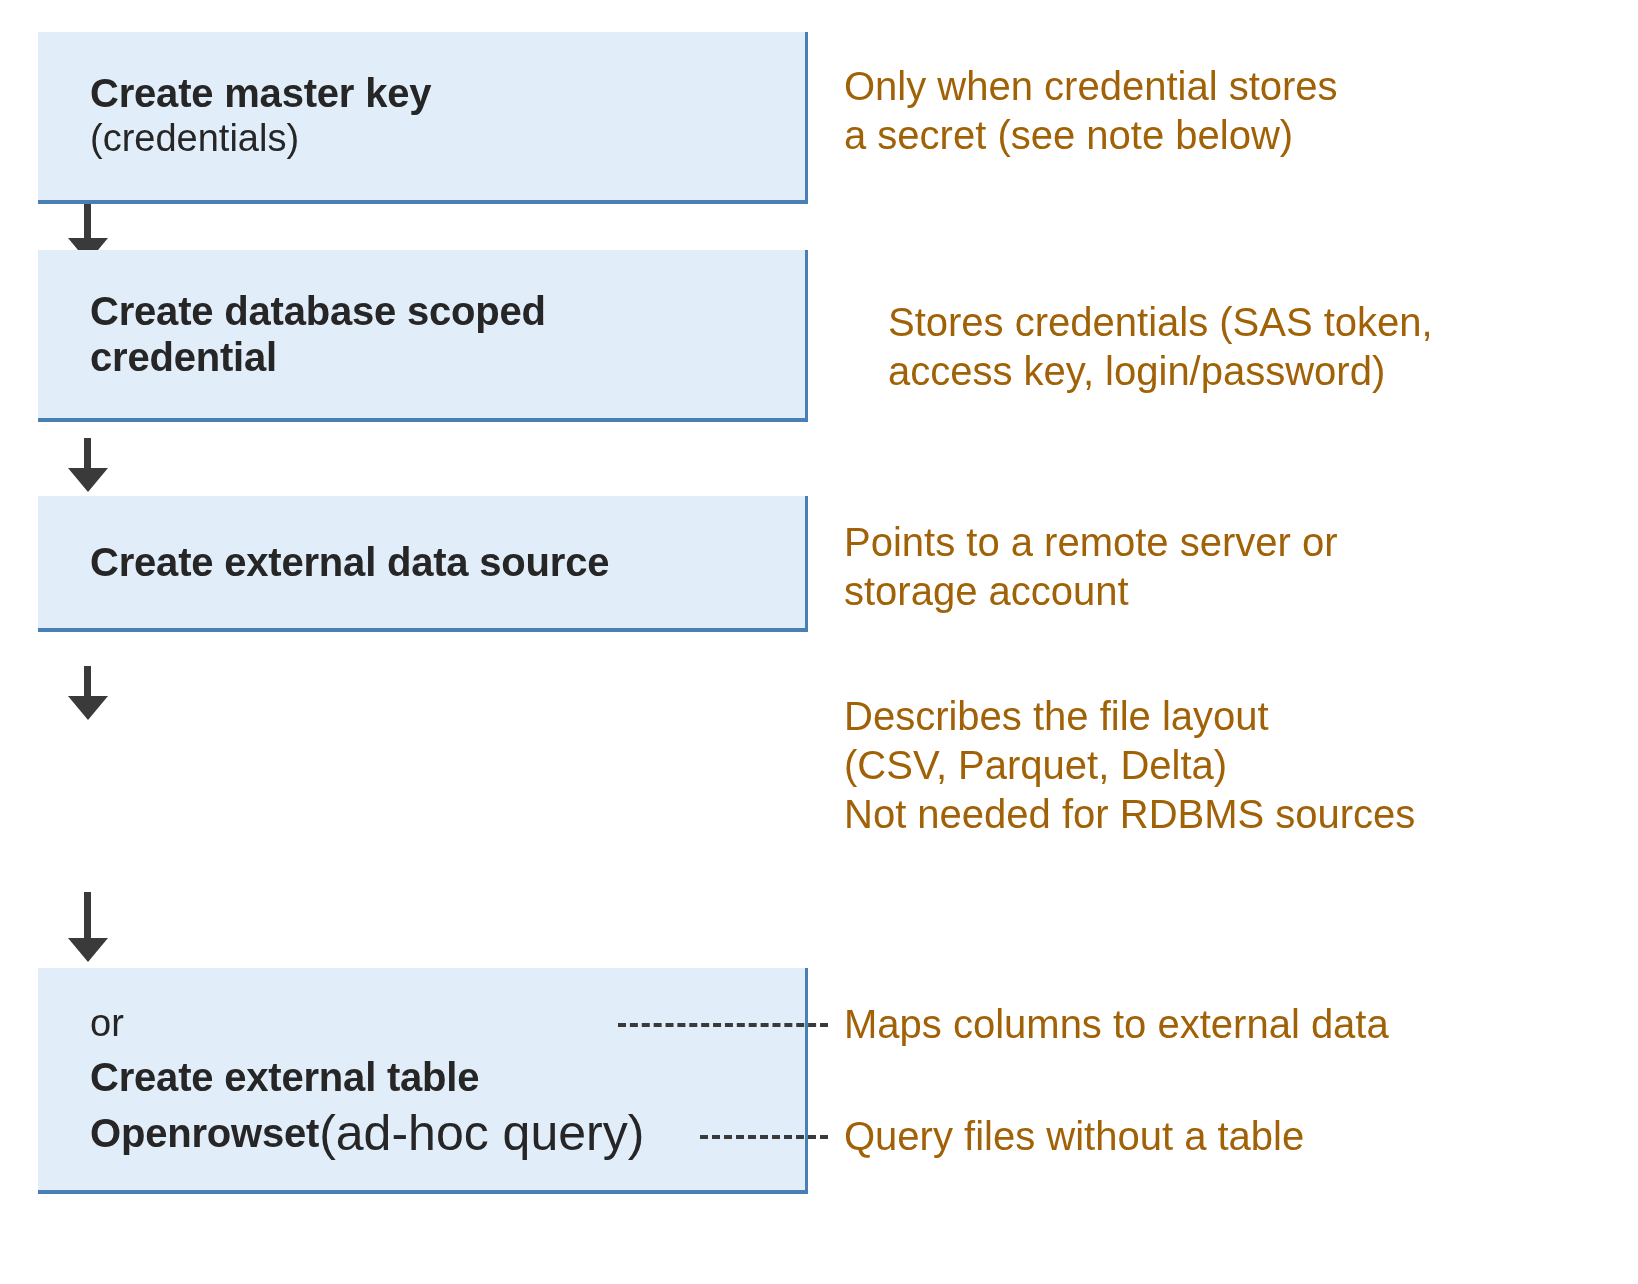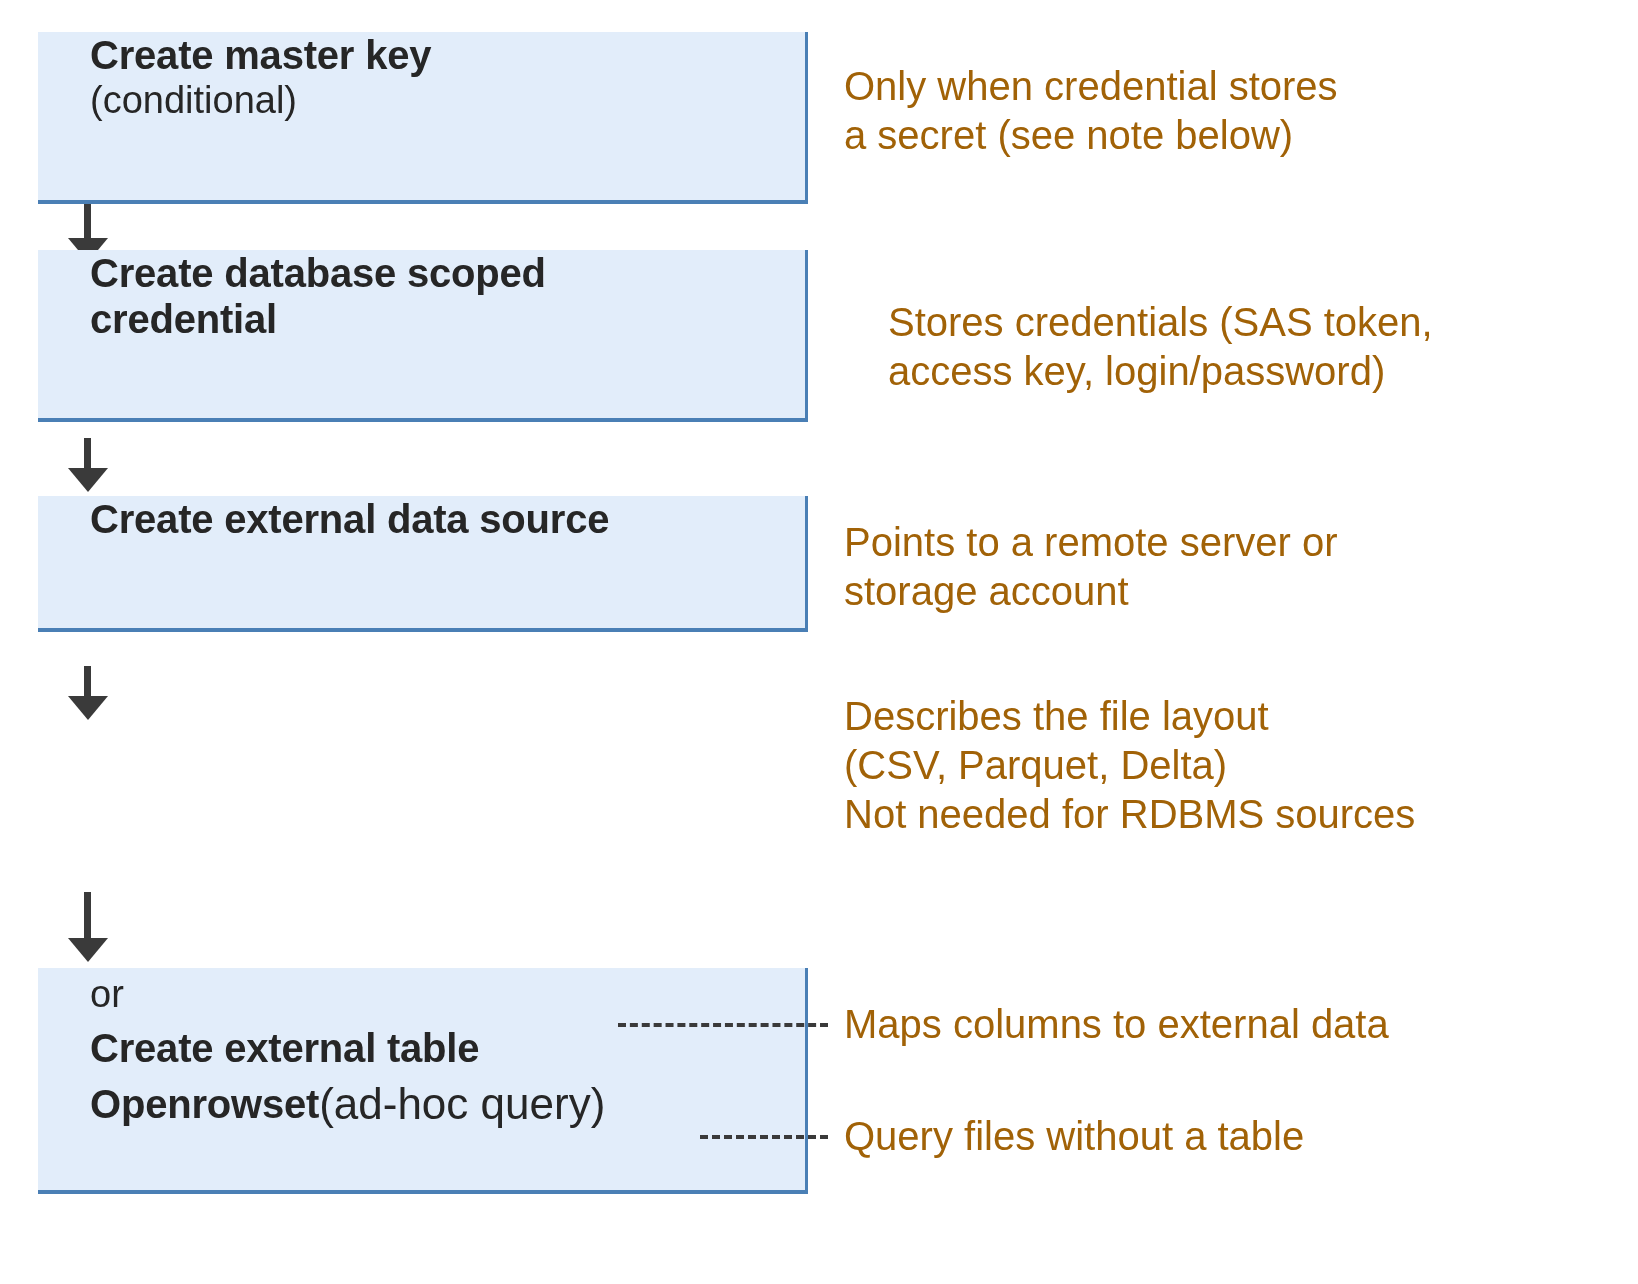--- a/index.html
+++ b/index.html
@@ -25,21 +25,21 @@
   .step-box {
     position: absolute;
     left: 38px;
     width: 770px;
     box-sizing: border-box;
     background: #e2edfa;
     border-bottom: 4px solid #4a7fb5;
     border-right: 3px solid #4a7fb5;
     display: flex;
     flex-direction: column;
-    justify-content: flex-start;
+    justify-content: center;
     padding-left: 52px;
     padding-right: 24px;
   }
   .step-title {
     font-weight: bold;
     font-size: 40px;
     line-height: 1.16;
     letter-spacing: -0.2px;
     color: #262626;
     white-space: pre-line;
@@ -69,21 +69,21 @@
     height: 56px;
   }
   .tbl-row .lbl-bold {
     font-weight: bold;
     font-size: 40px;
     letter-spacing: -0.2px;
     color: #262626;
     white-space: nowrap;
   }
   .tbl-row .lbl-plain {
-    font-size: 44px;
+    font-size: 50px;
     color: #262626;
     white-space: nowrap;
   }
   .or-row { height: 52px; }
   .or-row .lbl-plain { font-size: 38px; }
 
   
   .arrow {
     position: absolute;
     left: 84px;
@@ -133,21 +133,21 @@
   #note-external-table { top: 1000px; }
   #note-openrowset     { top: 1112px; }
 </style>
 </head>
 <body>
 
 <div class="canvas">
 
   <div class="step-box" id="box-master-key">
     <div class="step-title">Create master key</div>
-    <div class="step-sub">(conditional)</div>
+    <div class="step-sub">(credentials)</div>
   </div>
   <div class="arrow" id="arrow-1"></div>
   <div class="note" id="note-master-key">Only when credential stores
 a secret (see note below)</div>
 
   <div class="step-box" id="box-scoped-cred">
     <div class="step-title">Create database scoped
 credential</div>
   </div>
   <div class="arrow" id="arrow-2"></div>

